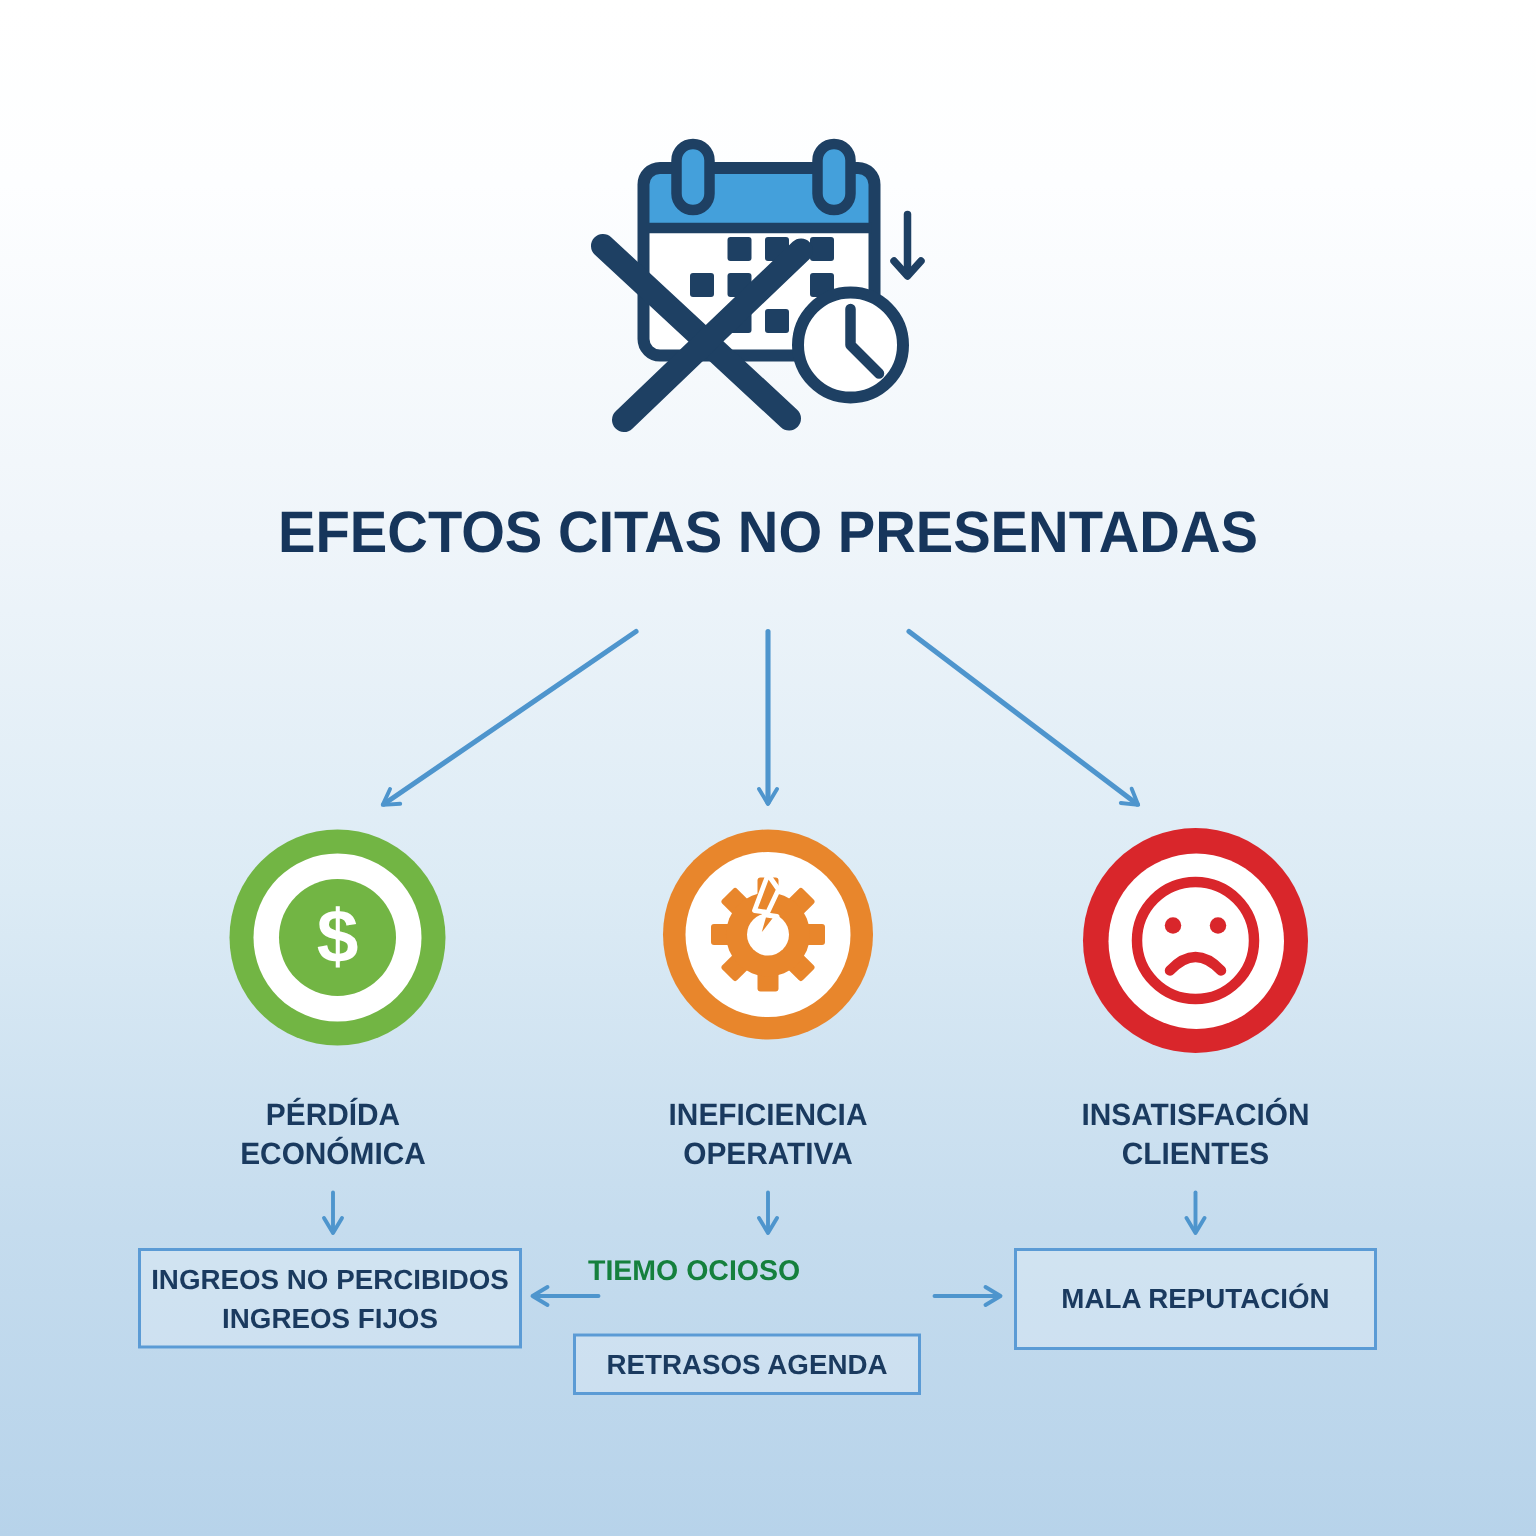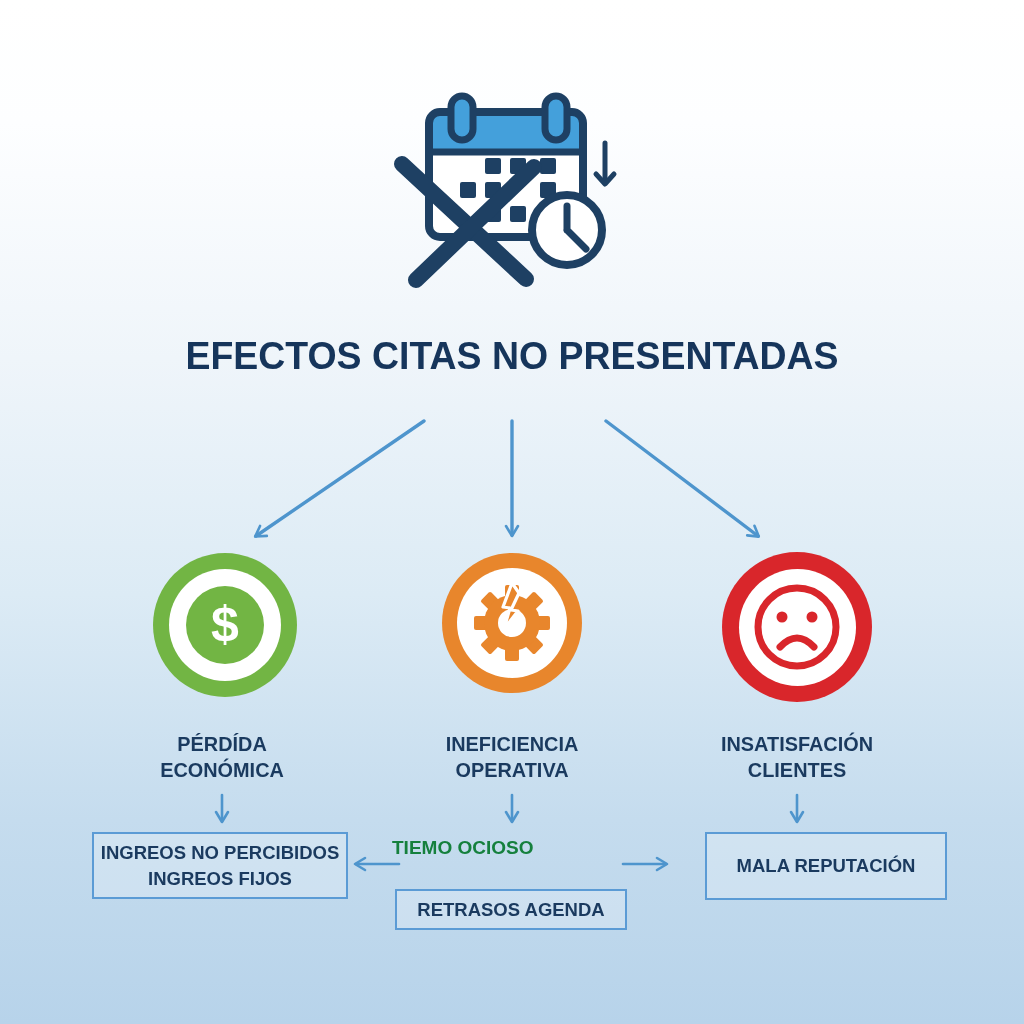--- a/index.html
+++ b/index.html
@@ -164,19 +164,19 @@
 
 <div class="abs info-box" style="left:92px;top:832px;width:252px;height:63px;">
   <div>INGREOS NO PERCIBIDOS</div>
   <div>INGREOS FIJOS</div>
 </div>
 
 <div class="abs mid-text" style="left:392px;top:835px;">
   <div>TIEMO OCIOSO</div>
 </div>
 
-<div class="abs info-box" style="left:395px;top:889px;width:228px;height:37px;">
+<div class="abs info-box" style="left:382px;top:889px;width:228px;height:37px;">
   <div>RETRASOS AGENDA</div>
 </div>
 
-<div class="abs info-box" style="left:676px;top:832px;width:238px;height:64px;margin-left:29px;">
+<div class="abs info-box" style="left:676px;top:832px;width:238px;height:64px;">
   <div>MALA REPUTACIÓN</div>
 </div>
 
 </body></html>

